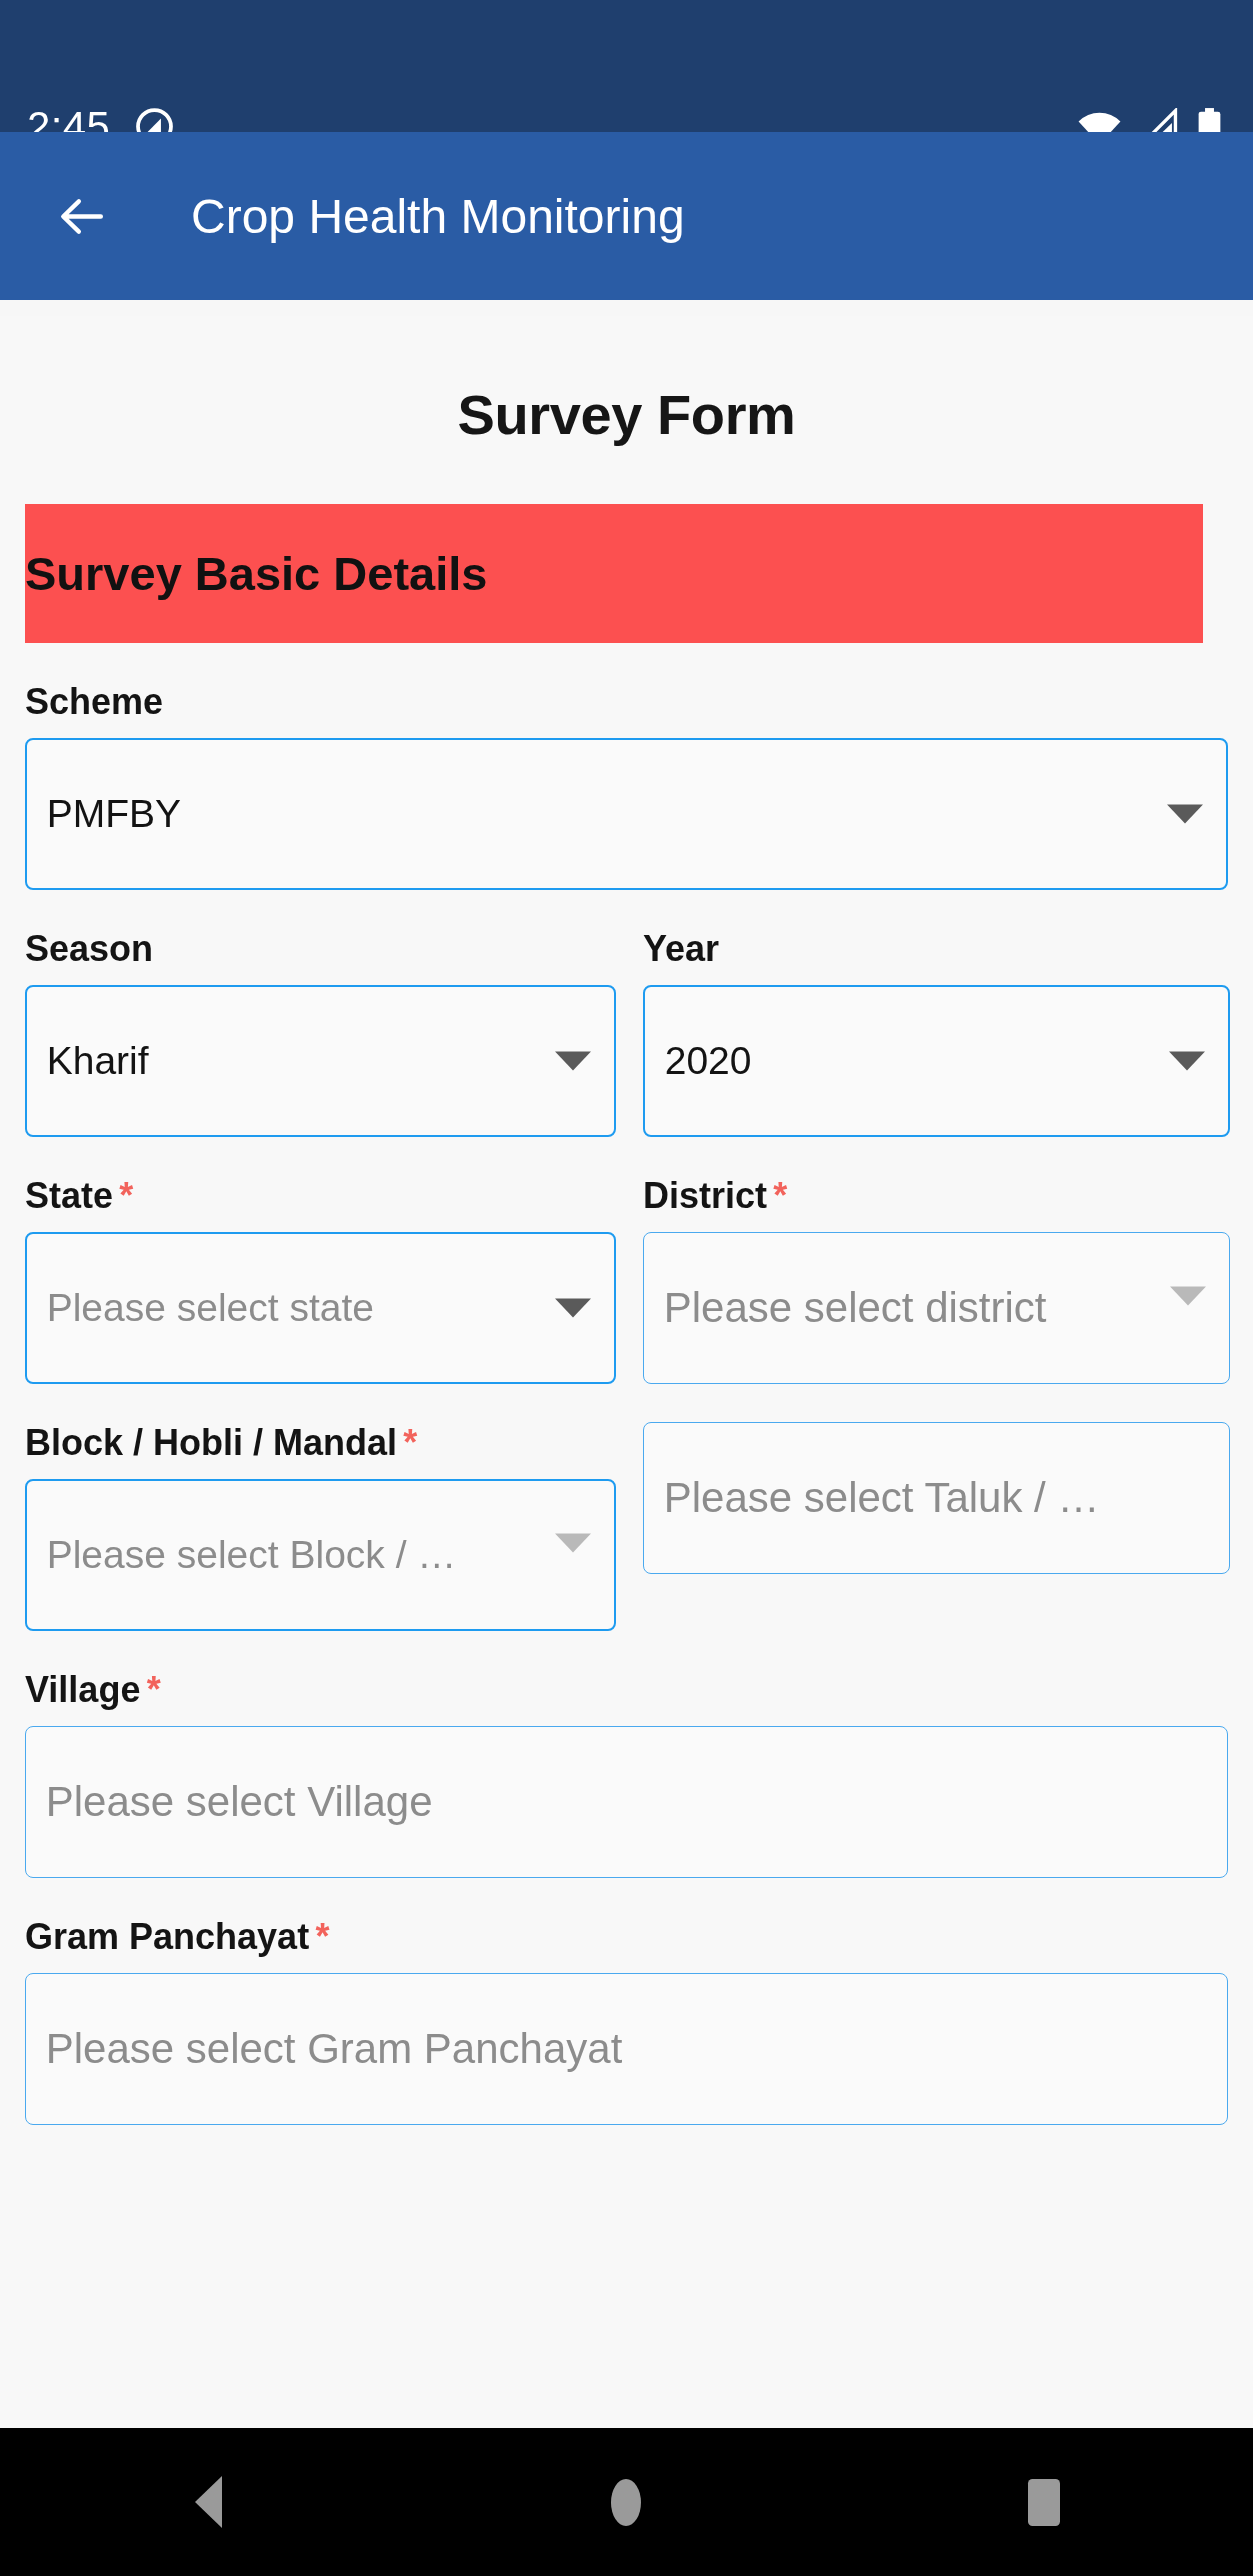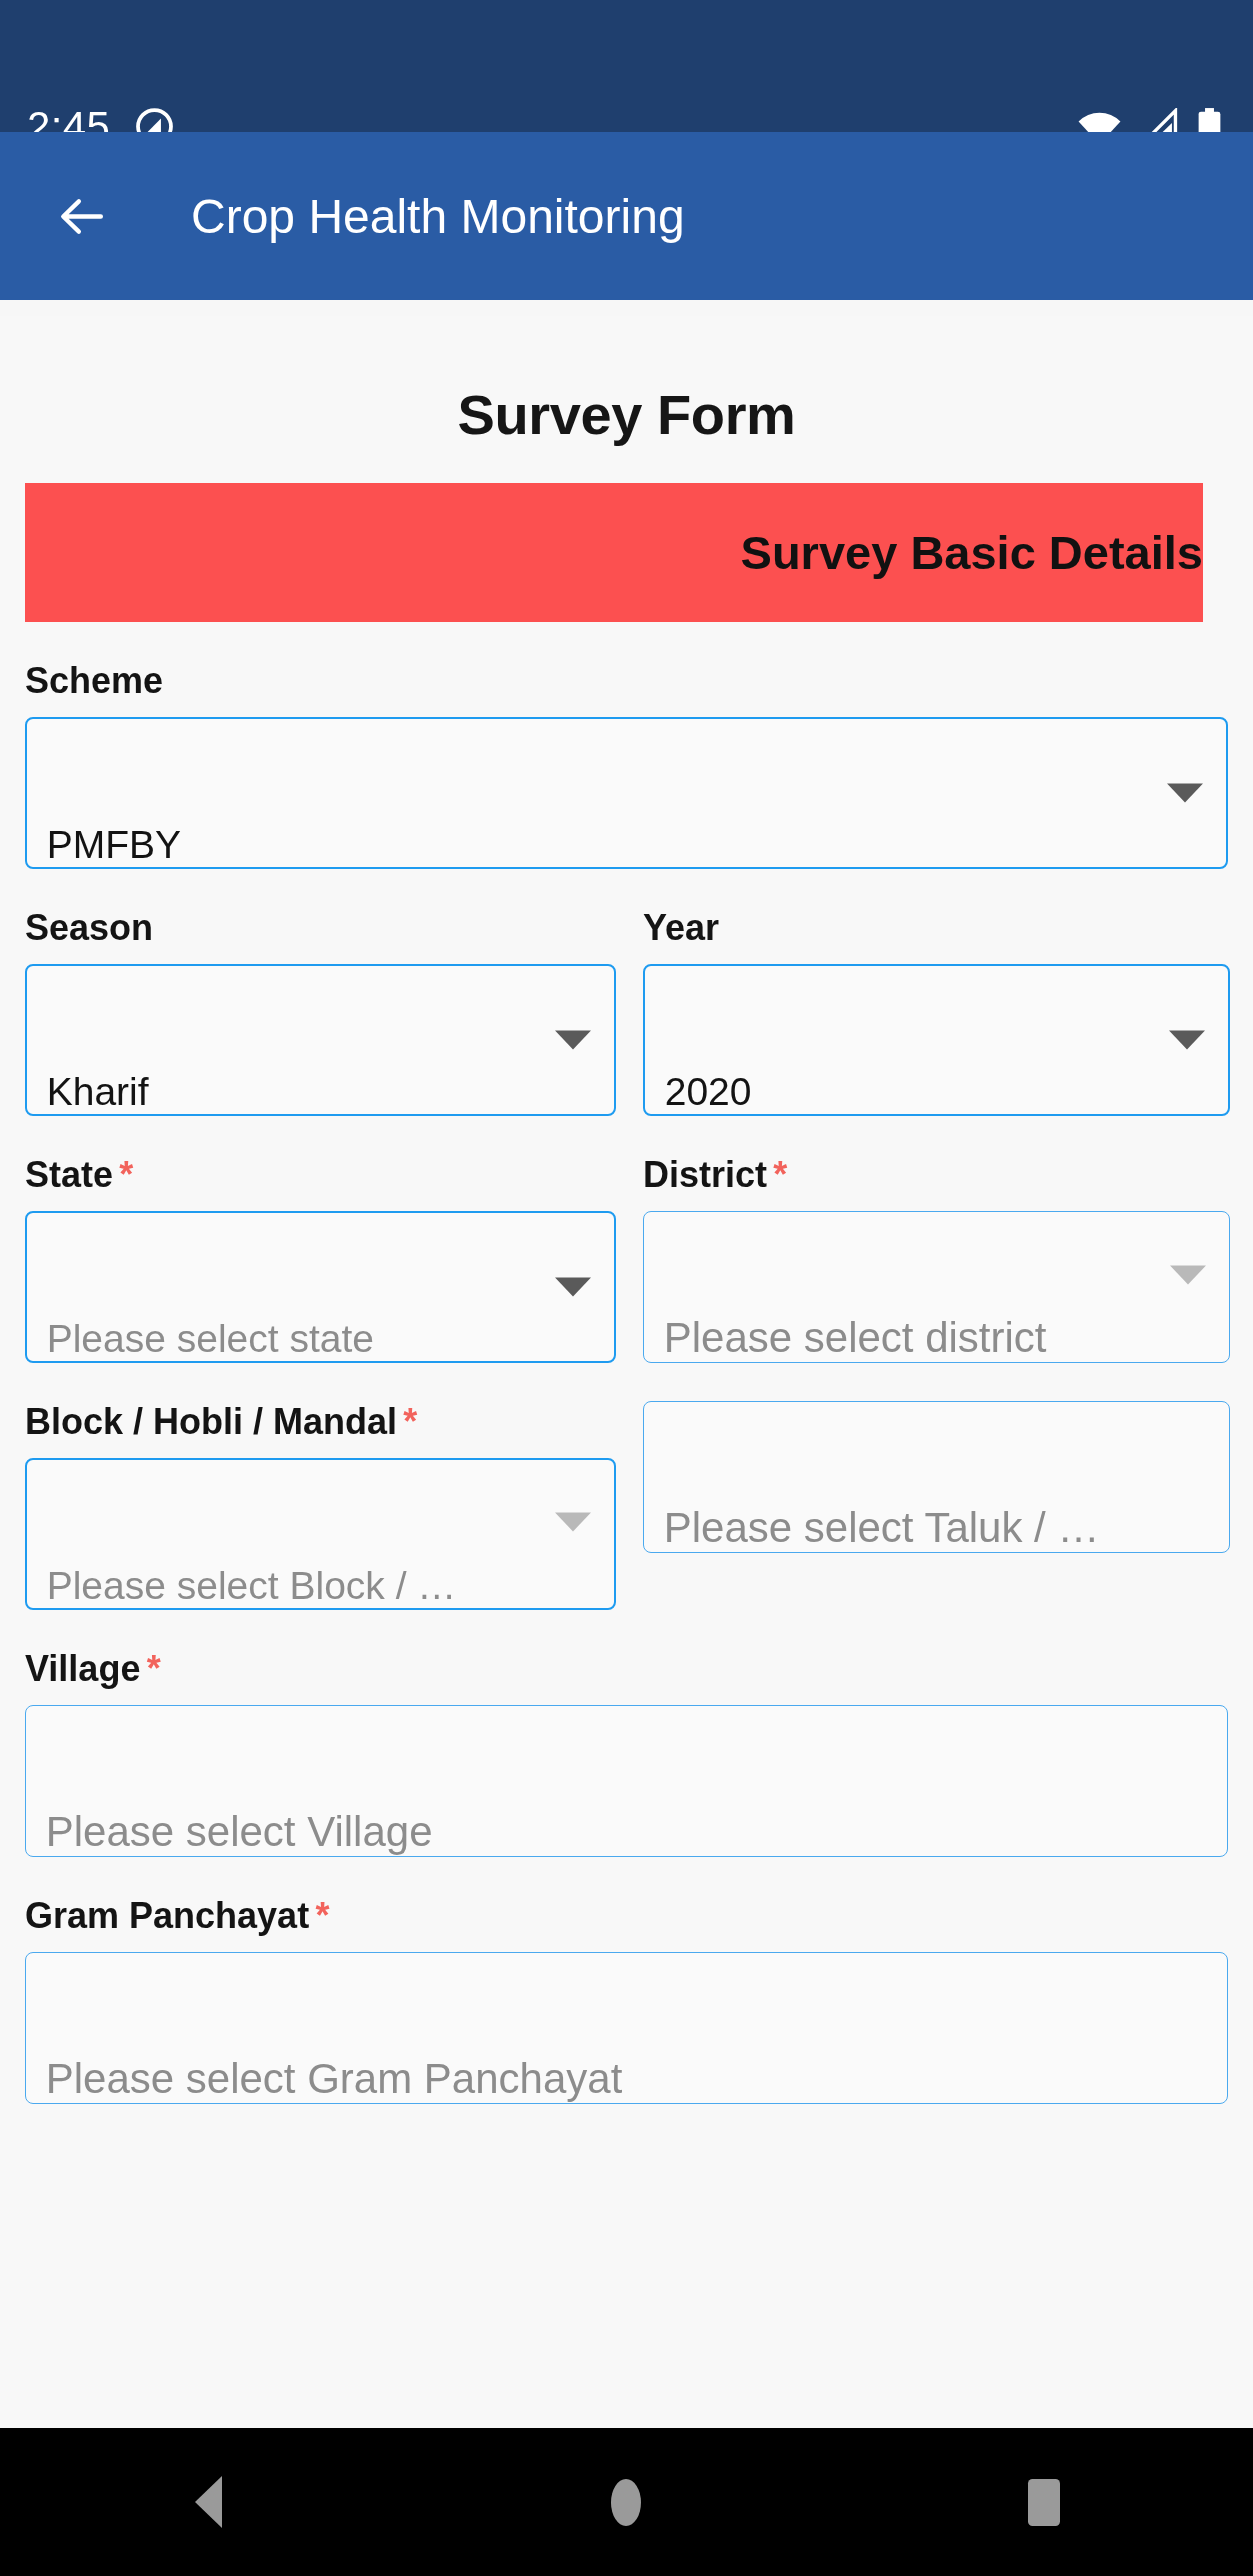--- a/index.html
+++ b/index.html
@@ -86,26 +86,26 @@
   .page-title {
     text-align: center;
     font-size: 56px;
     font-weight: bold;
     color: #161616;
     margin: 0;
     padding-top: 66px;
     letter-spacing: -0.4px;
   }
   .section-banner {
-    margin: 36px 50px 0 25px;
+    margin: 57px 50px 0 25px;
     height: 139px;
     background: #fc5050;
     display: flex;
     align-items: center;
-    justify-content: flex-end;
+    justify-content: flex-start;
     color: #111111;
     font-size: 47px;
     font-weight: bold;
   }
 
   .field-block { margin-top: 38px; padding: 0 25px; }
   .field-label {
     font-size: 36px;
     font-weight: bold;
     color: #141414;
@@ -115,21 +115,21 @@
   .req { color: #f2635c; font-weight: bold; margin-left: 6.3px; }
 
   .select-box {
     position: relative;
     box-sizing: border-box;
     height: 152px;
     border: 2.7px solid #1e9bf0;
     border-radius: 8px;
     background: #fafafa;
     display: flex;
-    align-items: flex-end;
+    align-items: center;
     padding: 0 19.7px;
     cursor: pointer;
     overflow: hidden;
   }
   .select-box.thin { border-width: 1.8px; border-color: #4aa9ef; }
   .select-value {
     font-size: 39px;
     color: #131313;
     white-space: nowrap;
     overflow: hidden;

